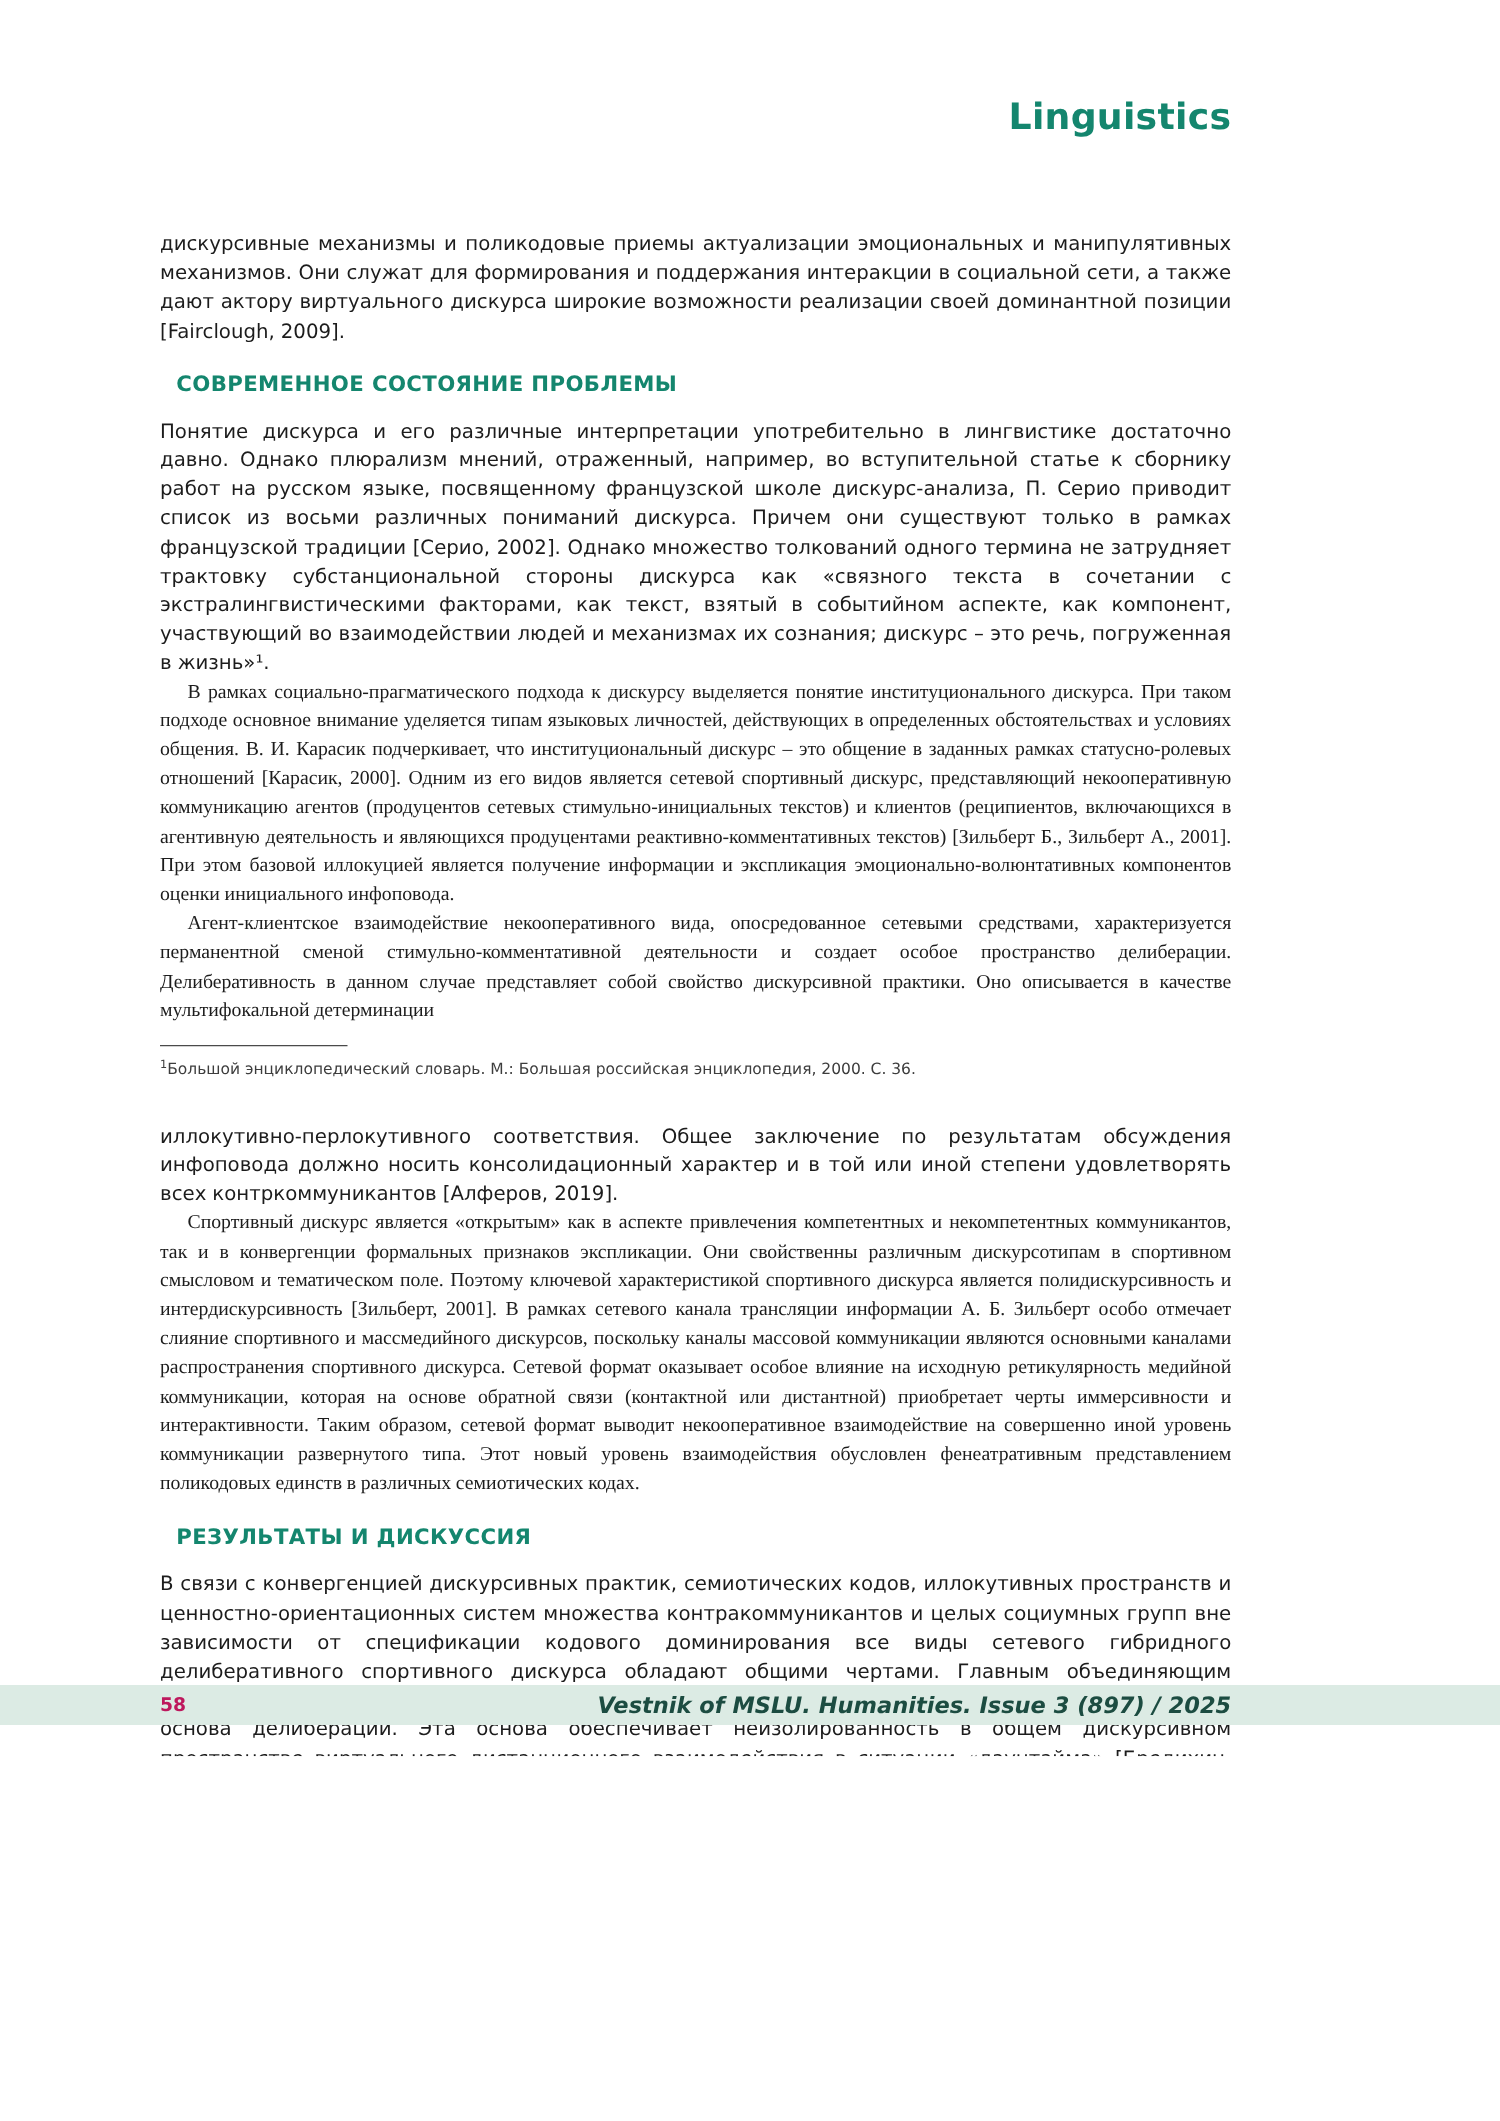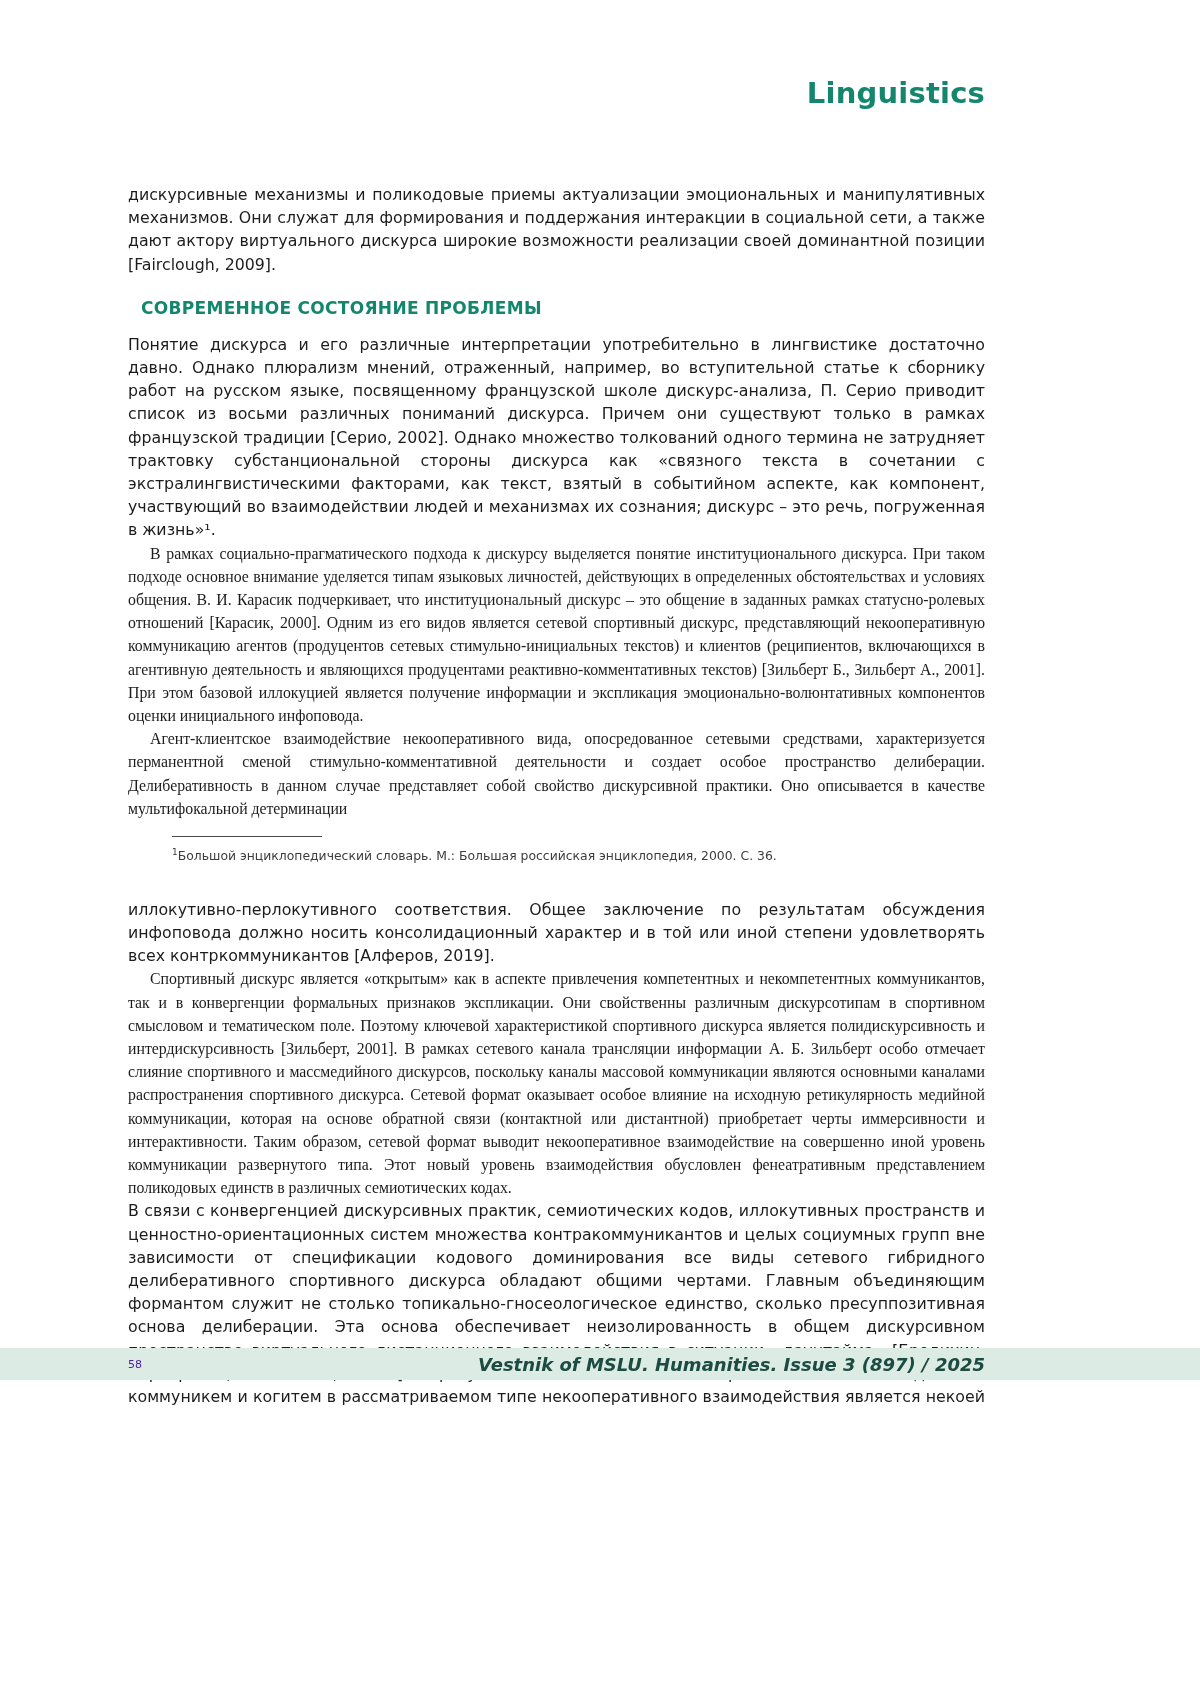--- a/index.html
+++ b/index.html
@@ -46,21 +46,21 @@
     word-spacing: -0.2px;
   }
   .para.indent { text-indent: 22px; font-family: Liberation Serif, serif; }
   .section-heading {
     color: #14866e;
     font-size: 17px;
     font-weight: 700;
     letter-spacing: 0.3px;
     margin: 22px 0 15px 13px;
   }
-  .footnote { margin-top: 16px; margin-left: 44px; }
+  .footnote { margin-top: 16px; }
   .footnote-rule {
     width: 150px;
     border-top: 1.2px solid #4a4a4a;
     margin-bottom: 7px;
   }
   .footnote-text {
     font-size: 12.4px;
     line-height: 16.5px;
     color: #3d3d3d;
     text-align: justify;
@@ -72,23 +72,23 @@
     right: 0;
     bottom: 25px;
     height: 32px;
     background: #dcebe4;
     display: flex;
     align-items: center;
     justify-content: space-between;
     padding: 0 215px 0 128px;
   }
   .page-number {
-    font-size: 11px;
-    font-weight: 400;
-    color: #4c1d95;
+    font-size: 15px;
+    font-weight: 700;
+    color: #be185d;
   }
   .journal-info {
     font-size: 18px;
     font-weight: 700;
     font-style: italic;
     color: #1c4c41;
   }
 </style>
 </head>
 <body>
@@ -116,20 +116,21 @@
         <div class="footnote-rule"></div>
         <p class="footnote-text"><sup>1</sup><span>Большой энциклопедический словарь. М.: Большая российская энциклопедия, 2000. С. 36.</span></p>
       </div>
     </div>
 
     <div class="col">
       <p class="para">иллокутивно-перлокутивного соответствия. Общее заключение по результатам обсуждения инфоповода должно носить консолидационный характер и в той или иной степени удовлетворять всех контркоммуникантов [Алферов, 2019].</p>
 
       <p class="para indent">Спортивный дискурс является «открытым» как в аспекте привлечения компетентных и некомпетентных коммуникантов, так и в конвергенции формальных признаков экспликации. Они свойственны различным дискурсотипам в спортивном смысловом и тематическом поле. Поэтому ключевой характеристикой спортивного дискурса является полидискурсивность и интердискурсивность [Зильберт, 2001]. В рамках сетевого канала трансляции информации А. Б. Зильберт особо отмечает слияние спортивного и массмедийного дискурсов, поскольку каналы массовой коммуникации являются основными каналами распространения спортивного дискурса. Сетевой формат оказывает особое влияние на исходную ретикулярность медийной коммуникации, которая на основе обратной связи (контактной или дистантной) приобретает черты иммерсивности и интерактивности. Таким образом, сетевой формат выводит некооперативное взаимодействие на совершенно иной уровень коммуникации развернутого типа. Этот новый уровень взаимодействия обусловлен фенеатративным представлением поликодовых единств в различных семиотических кодах.</p>
 
+      <h2 class="section-heading">РЕЗУЛЬТАТЫ И ДИСКУССИЯ</h2>
 
       <p class="para">В связи с конвергенцией дискурсивных практик, семиотических кодов, иллокутивных пространств и ценностно-ориентационных систем множества контракоммуникантов и целых социумных групп вне зависимости от спецификации кодового доминирования все виды сетевого гибридного делиберативного спортивного дискурса обладают общими чертами. Главным объединяющим формантом служит не столько топикально-гносеологическое единство, сколько пресуппозитивная основа делиберации. Эта основа обеспечивает неизолированность в общем дискурсивном пространстве виртуального дистанционного взаимодействия в ситуации «даунтайма» [Бредихин, Серебряков, Манаенко, 2024]. Пресуппозитивная база неизолированности и объединения коммуникем и когитем в рассматриваемом типе некооперативного взаимодействия является некоей «ментальной основой», как совокупностью многоуровневых когнитивных структур, в которых закреплены знания о явлениях внешнего мира и особенности речевого представления этих знаний. Таким образом, спортивный дискурс передает смыслы, определяющие спортивную деятельность. Существуют</p>
     </div>
 
   </main>
 
   <footer class="page-footer">
     <span class="page-number">58</span>
     <span class="journal-info">Vestnik of MSLU. Humanities. Issue 3 (897) / 2025</span>
   </footer>

